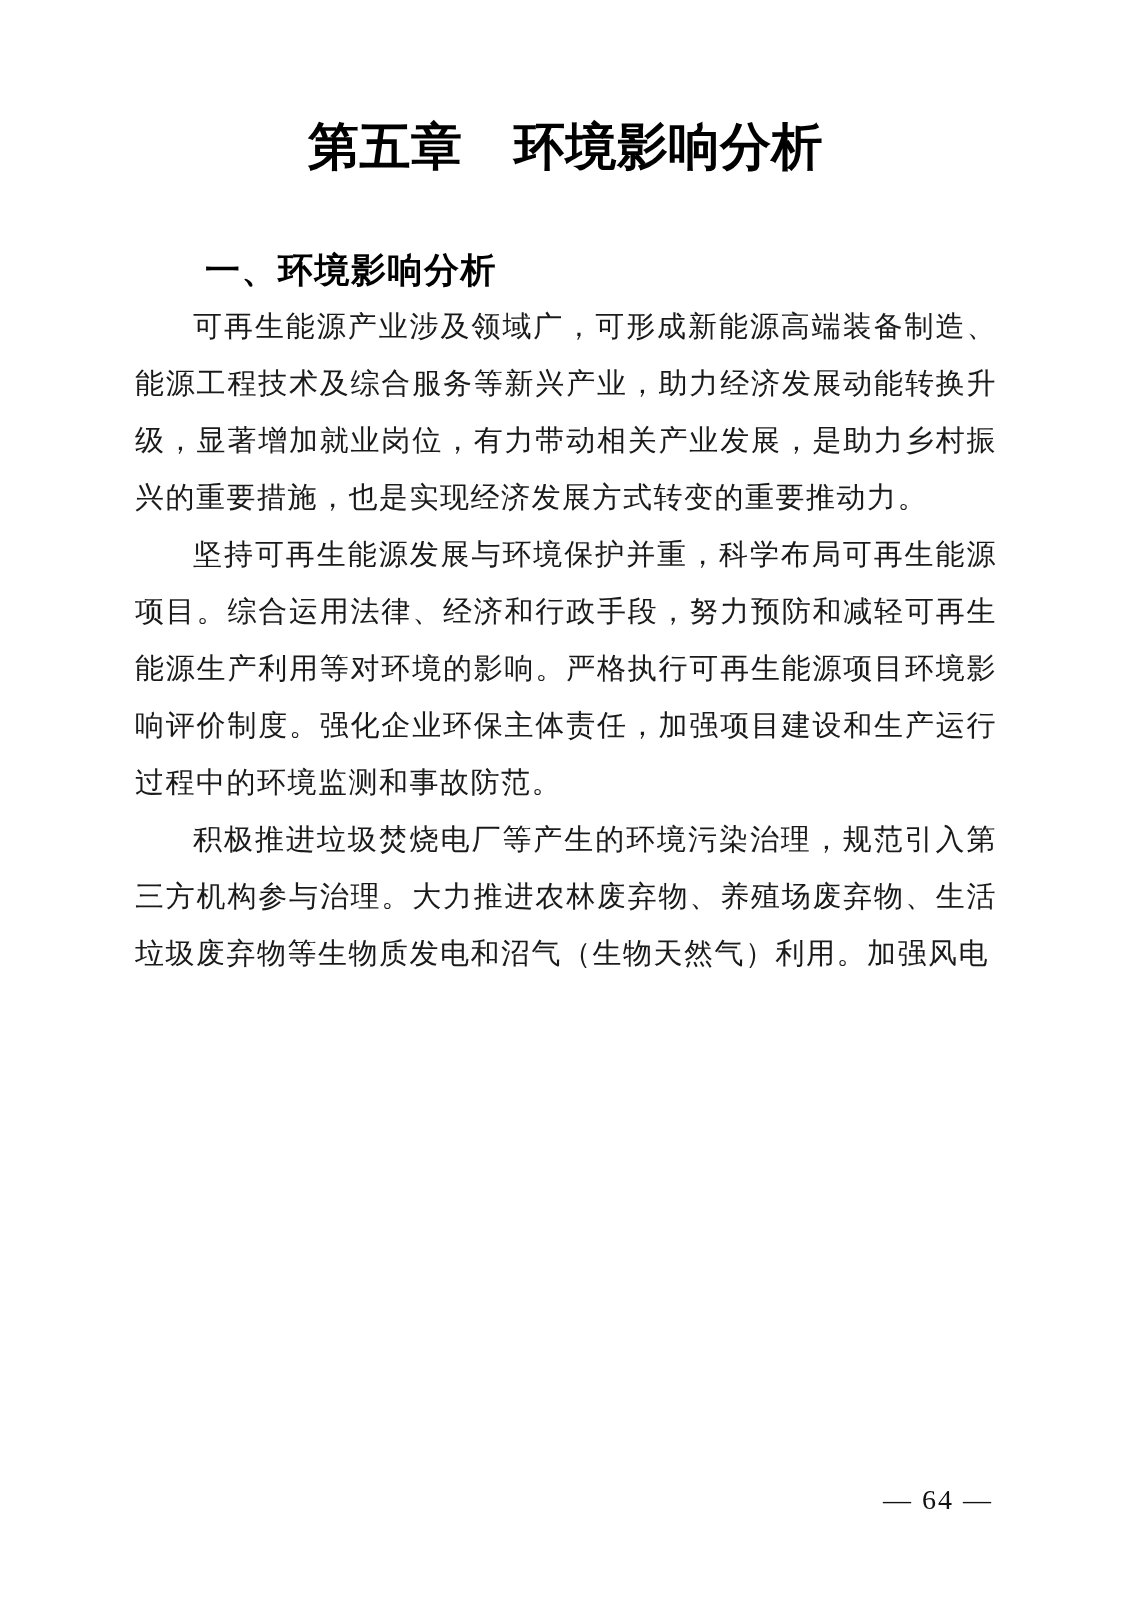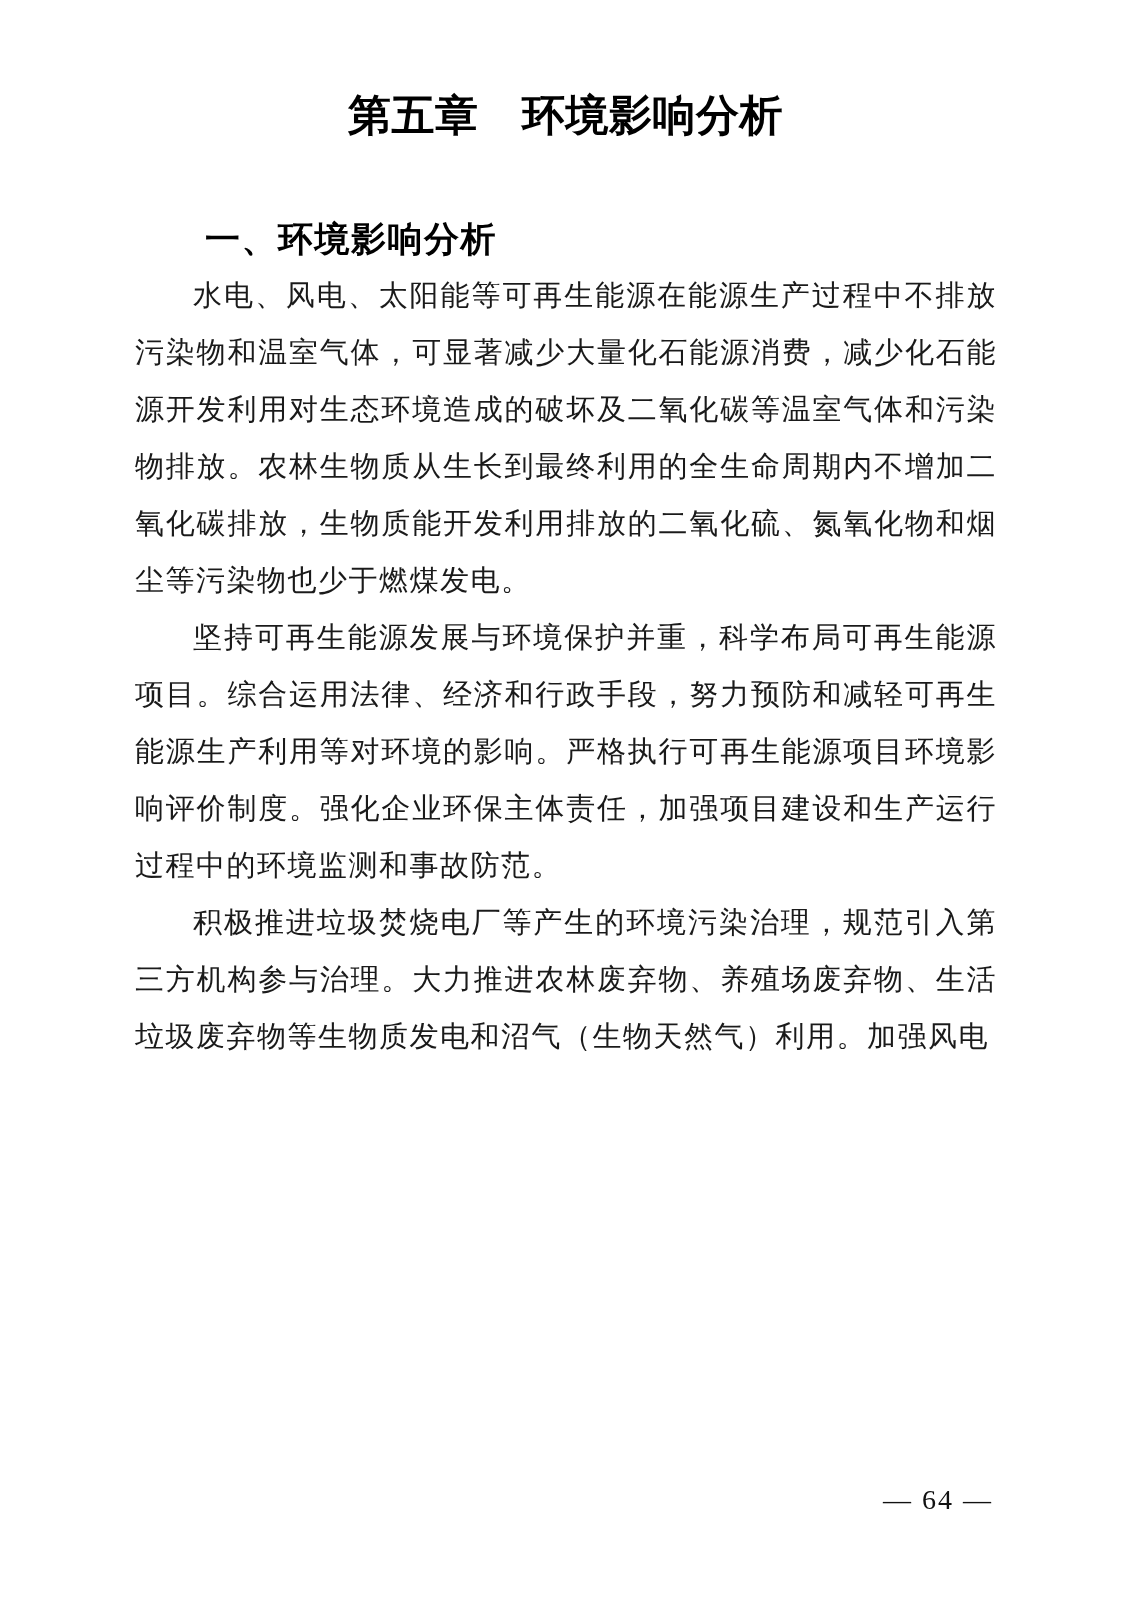--- a/index.html
+++ b/index.html
@@ -10,25 +10,25 @@
   .page {
     position: relative;
     width: 1131px;
     height: 1600px;
     background: #ffffff;
     overflow: hidden;
     font-family: "Liberation Serif", serif;
     color: #1a1a1a;
   }
   .chapter-title {
-    margin: 89px 0 0 0;
+    margin: 120px 0 0 0;
     padding: 0;
     text-align: center;
     font-family: "Liberation Serif", serif;
-    font-size: 43px;
+    font-size: 51px;
     line-height: 54px;
     font-weight: 700;
     color: #000000;
     letter-spacing: 0.5px;
   }
   .content {
     margin: 67px 134px 0 135px; 
   }
   .content h2 {
     margin: 0;
@@ -69,22 +69,22 @@
 <body>
 
 <div class="page">
 
   <h1 class="chapter-title">第五章　环境影响分析</h1>
 
   <div class="content">
 
     <h2>一、环境影响分析</h2>
 
+    <p>可再生能源产业涉及领域广，可形成新能源高端装备制造、能源工程技术及综合服务等新兴产业，助力经济发展动能转换升级，显著增加就业岗位，有力带动相关产业发展，是助力乡村振兴的重要措施，也是实现经济发展方式转变的重要推动力。</p>
 
-    <p>水电、风电、太阳能等可再生能源在能源生产过程中不排放污染物和温室气体，可显著减少大量化石能源消费，减少化石能源开发利用对生态环境造成的破坏及二氧化碳等温室气体和污染物排放。农林生物质从生长到最终利用的全生命周期内不增加二氧化碳排放，生物质能开发利用排放的二氧化硫、氮氧化物和烟尘等污染物也少于燃煤发电。</p>
 
 
     <p>坚持可再生能源发展与环境保护并重，科学布局可再生能源项目。综合运用法律、经济和行政手段，努力预防和减轻可再生能源生产利用等对环境的影响。严格执行可再生能源项目环境影响评价制度。强化企业环保主体责任，加强项目建设和生产运行过程中的环境监测和事故防范。</p>
 
     <p>积极推进垃圾焚烧电厂等产生的环境污染治理，规范引入第三方机构参与治理。大力推进农林废弃物、养殖场废弃物、生活垃圾废弃物等生物质发电和沼气（生物天然气）利用。加强风电</p>
 
   </div>
 
   <div class="page-number">— 64 —</div>
 

